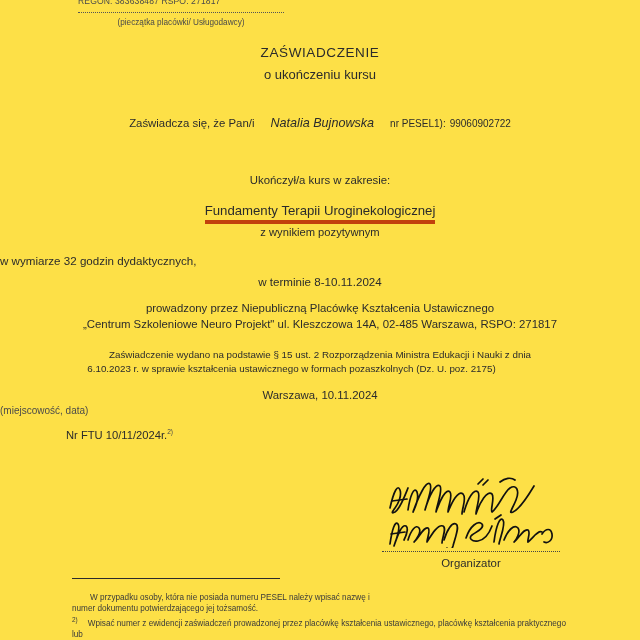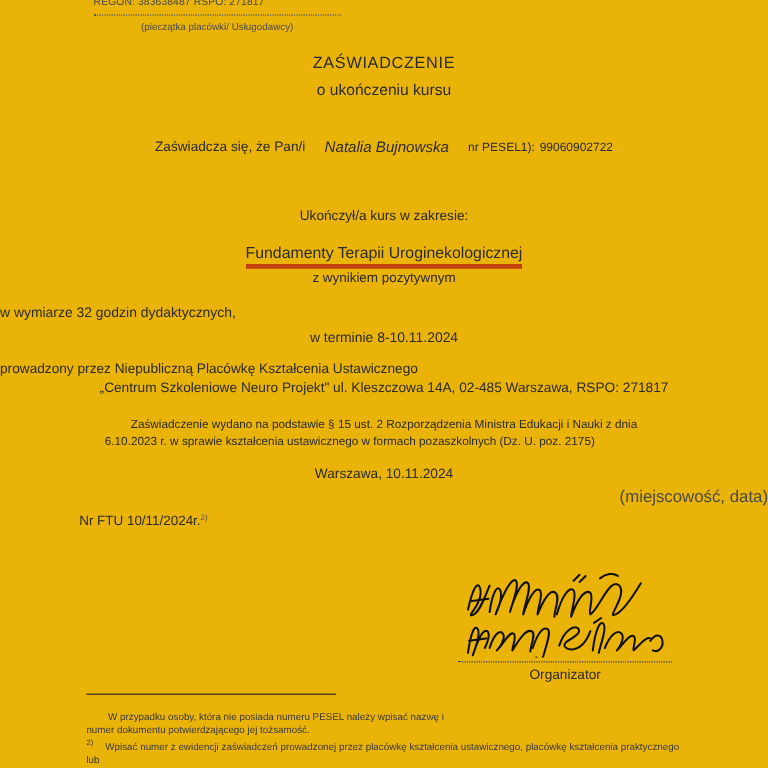--- a/index.html
+++ b/index.html
@@ -13,21 +13,21 @@
     overflow: hidden;
     font-family: "Liberation Sans", sans-serif;
     color: #2b2b2b;
     position: relative;
   }
   .page {
     position: absolute;
     left: 0; top: 0;
     width: 640px;
     height: 640px;
-    background: #eab308;
+    background: #fde047;
   }
 
   
   .regon-line {
     position: absolute;
     left: 78px;
     top: -4px;
     font-size: 8.6px;
     color: #4a4a4a;
     letter-spacing: 0.1px;
@@ -142,21 +142,21 @@
     text-align: center;
     font-size: 11.6px;
   }
 
   
   .provider-1 {
     position: absolute;
     left: 0;
     top: 302px;
     width: 640px;
-    text-align: left;
+    text-align: center;
     font-size: 11.4px;
   }
   .provider-2 {
     position: absolute;
     left: 0;
     top: 318px;
     width: 640px;
     text-align: center;
     font-size: 11.4px;
   }
@@ -186,22 +186,22 @@
     top: 389px;
     width: 640px;
     text-align: center;
     font-size: 11.4px;
   }
   .place-date-caption {
     position: absolute;
     left: 0;
     top: 405px;
     width: 640px;
-    text-align: right;
-    font-size: 14px;
+    text-align: left;
+    font-size: 10px;
     color: #4a4a4a;
   }
 
   
   .doc-number {
     position: absolute;
     left: 66px;
     top: 428px;
     font-size: 11.2px;
     white-space: nowrap;

